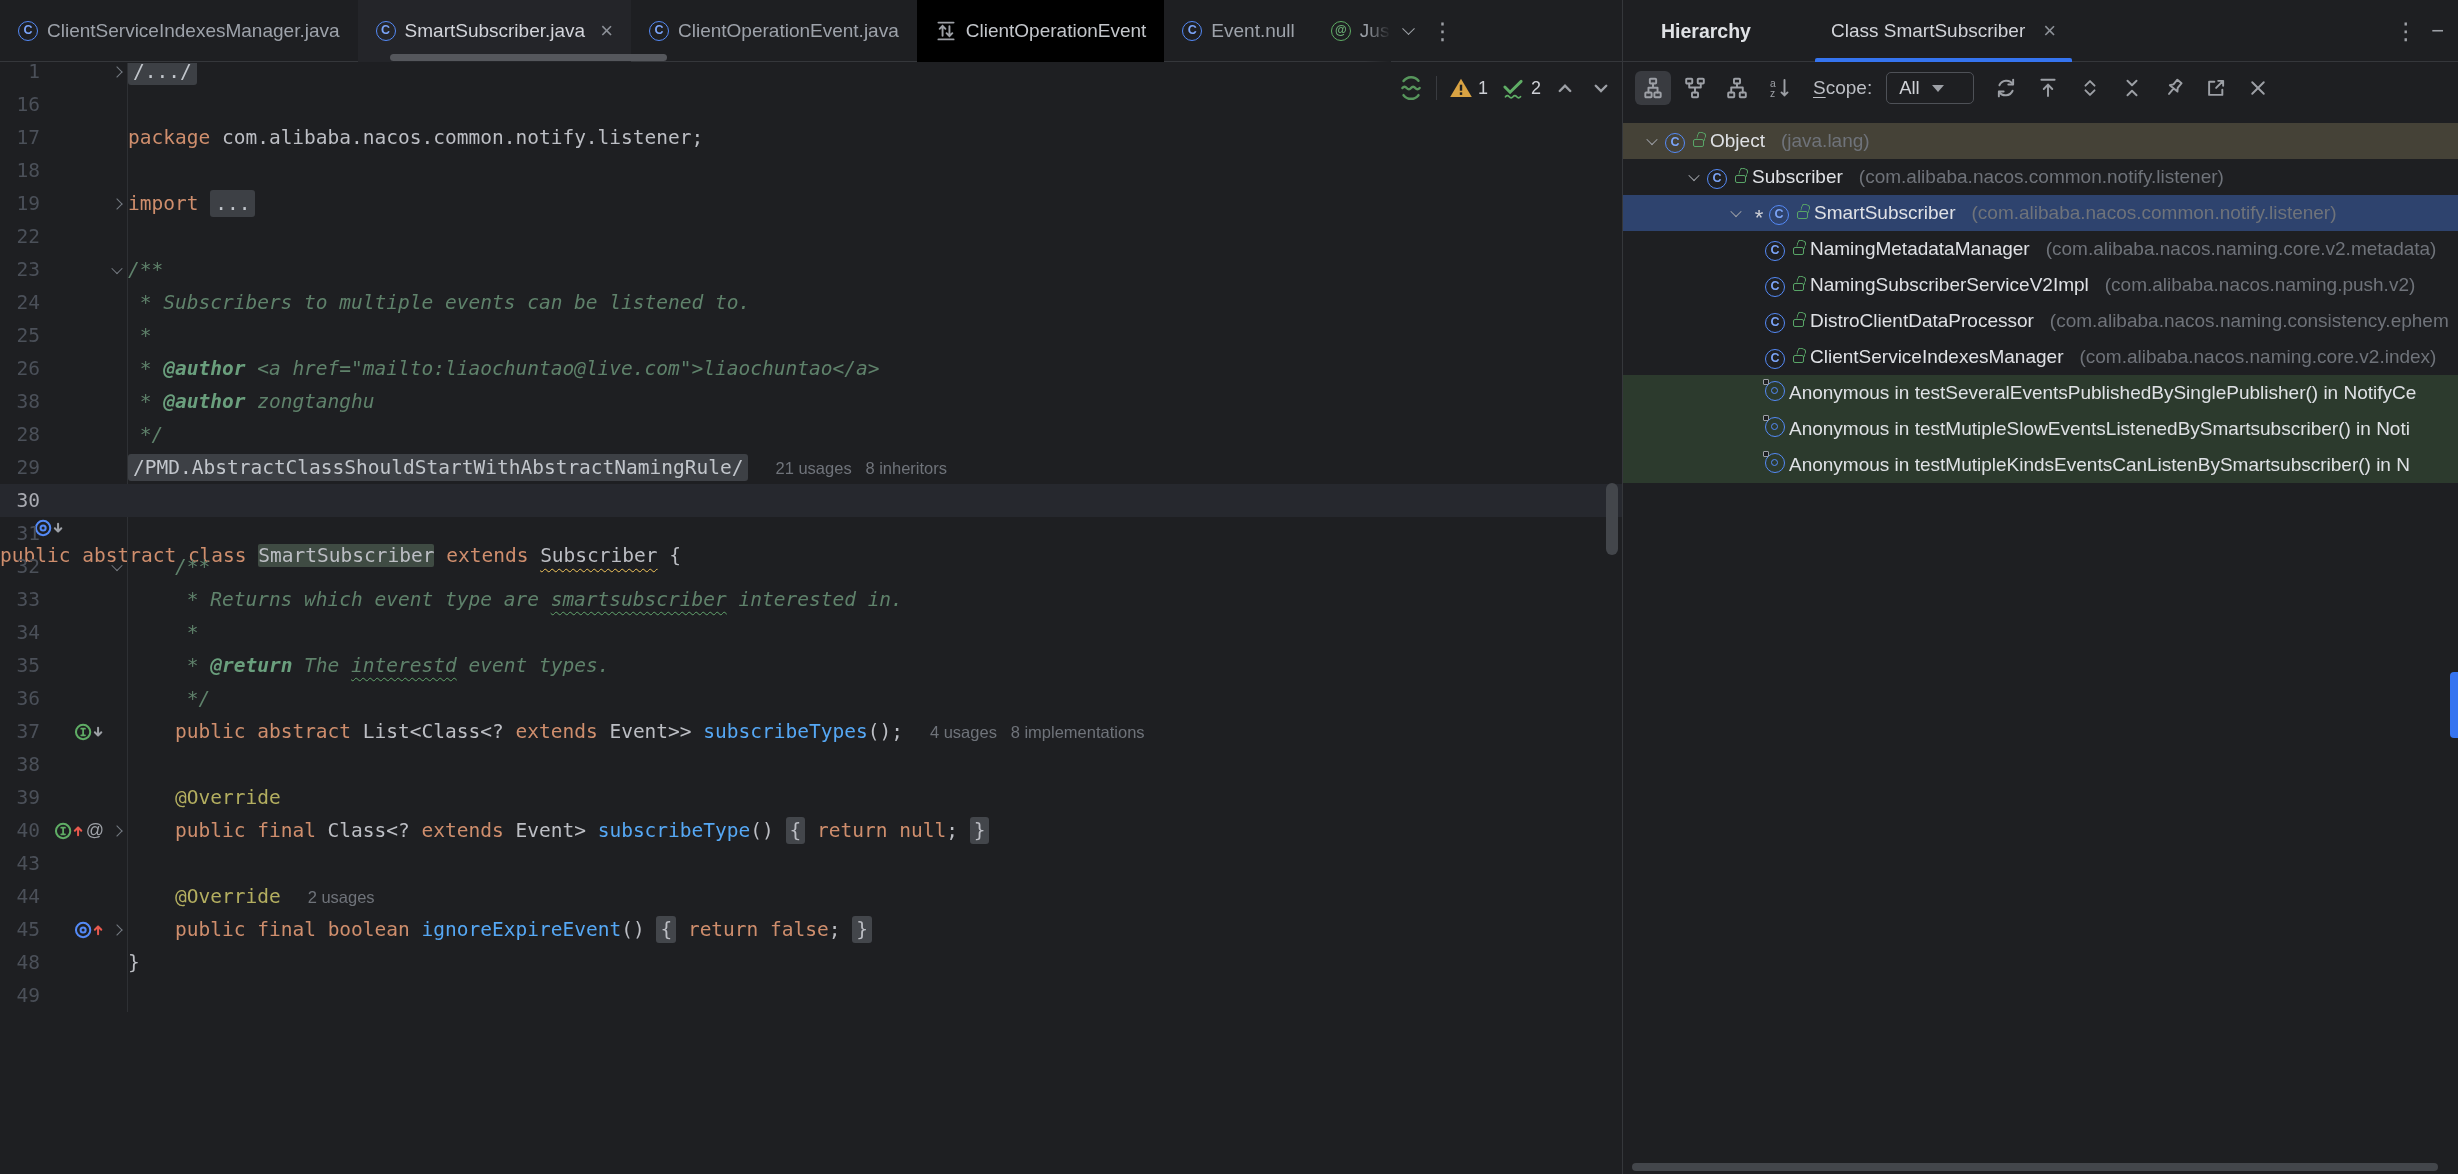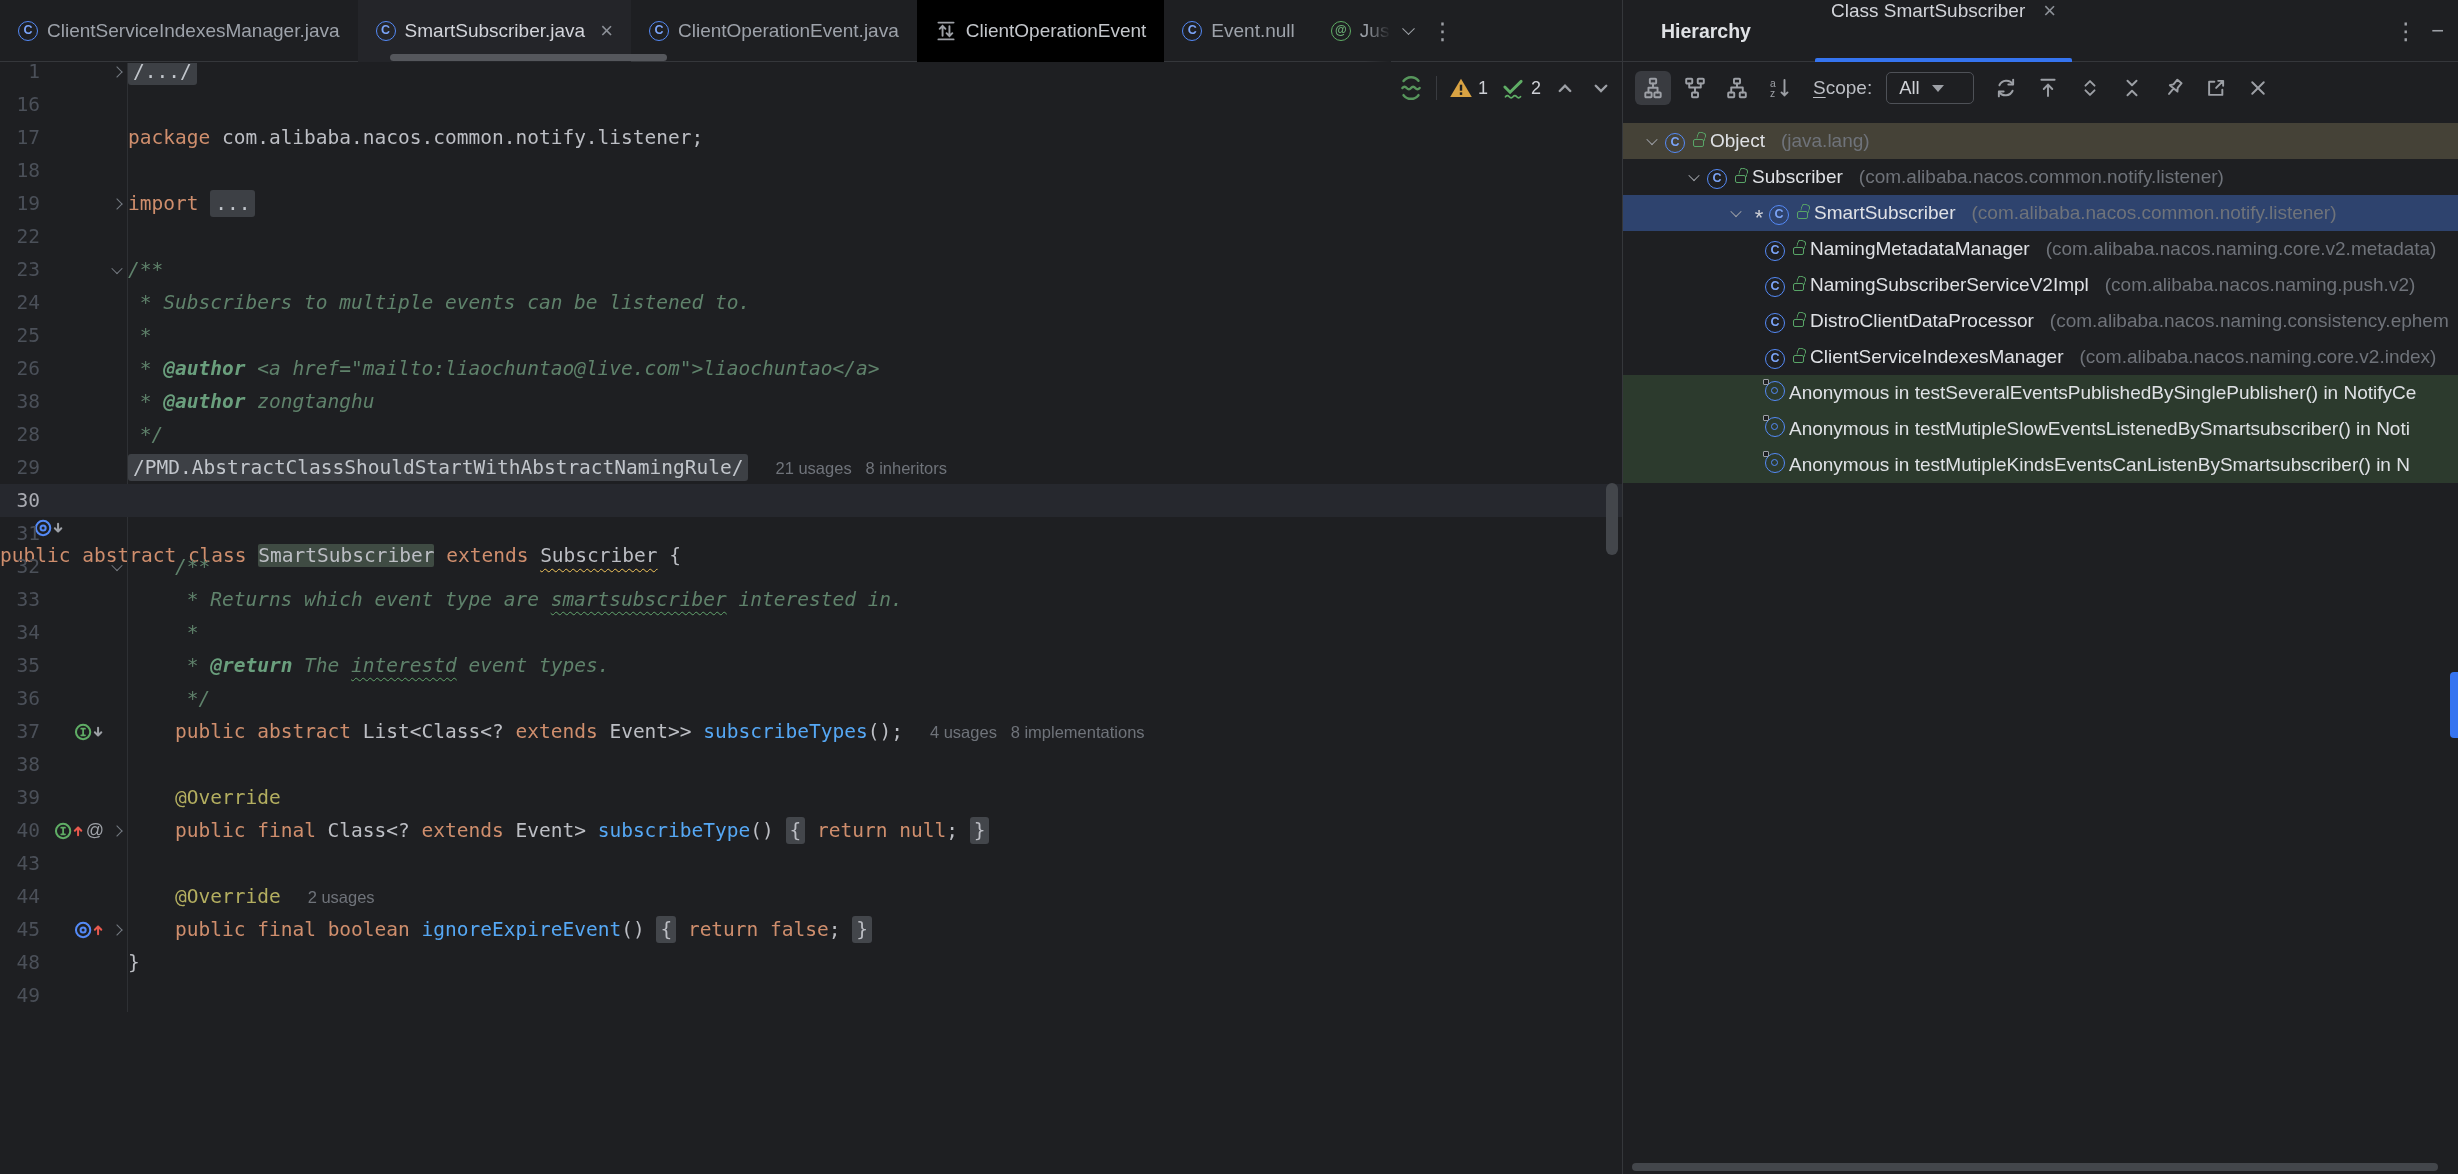--- a/index.html
+++ b/index.html
@@ -19,21 +19,21 @@
   .tab-fade{position:absolute;right:0;top:0;bottom:0;width:26px;
     background:linear-gradient(90deg,rgba(30,31,34,0),#1e1f22);}
   .bar-btn{display:flex;align-items:center;justify-content:center;width:34px;height:62px;color:#9da0a6;}
   .kebab{font-size:23px;color:#9da0a6;line-height:1;}
   .chev{display:inline-block;width:9px;height:9px;border-right:1.8px solid #9da0a6;border-bottom:1.8px solid #9da0a6;transform:rotate(45deg) translate(-2px,-2px);}
   .tabbar-thumb{position:absolute;left:390px;top:54px;width:277px;height:7px;border-radius:4px;background:#55575c;}
 
   
   .panel-header{position:absolute;left:1623px;top:0;right:0;height:62px;display:flex;align-items:center;}
   .ph-title{font-size:19.5px;font-weight:bold;color:#dfe1e5;margin-left:38px;}
-  .ph-tab{display:flex;align-items:flex-start;gap:12px;height:62px;padding:0 16px;margin-left:64px;position:relative;
+  .ph-tab{display:flex;align-items:center;gap:12px;height:62px;padding:0 16px;margin-left:64px;position:relative;
     font-size:19px;color:#d2d4da;}
   .ph-tab::after{content:"";position:absolute;left:0;right:0;bottom:0;height:4px;background:#3574f0;border-radius:2px 2px 0 0;}
   .ph-actions{position:absolute;right:14px;top:0;height:62px;display:flex;align-items:center;gap:14px;}
   .minim{font-size:22px;color:#9da0a6;}
 
   
   .editor{position:absolute;left:0;top:63px;width:1622px;bottom:0;overflow:hidden;background:#1e1f22;}
   .code-area{margin-top:-8px;}
   .crow{height:33px;display:flex;align-items:stretch;font:19.5px/33px "DejaVu Sans Mono",monospace;}
   .crow.caret{background:#26282e;flex-direction:column;}

